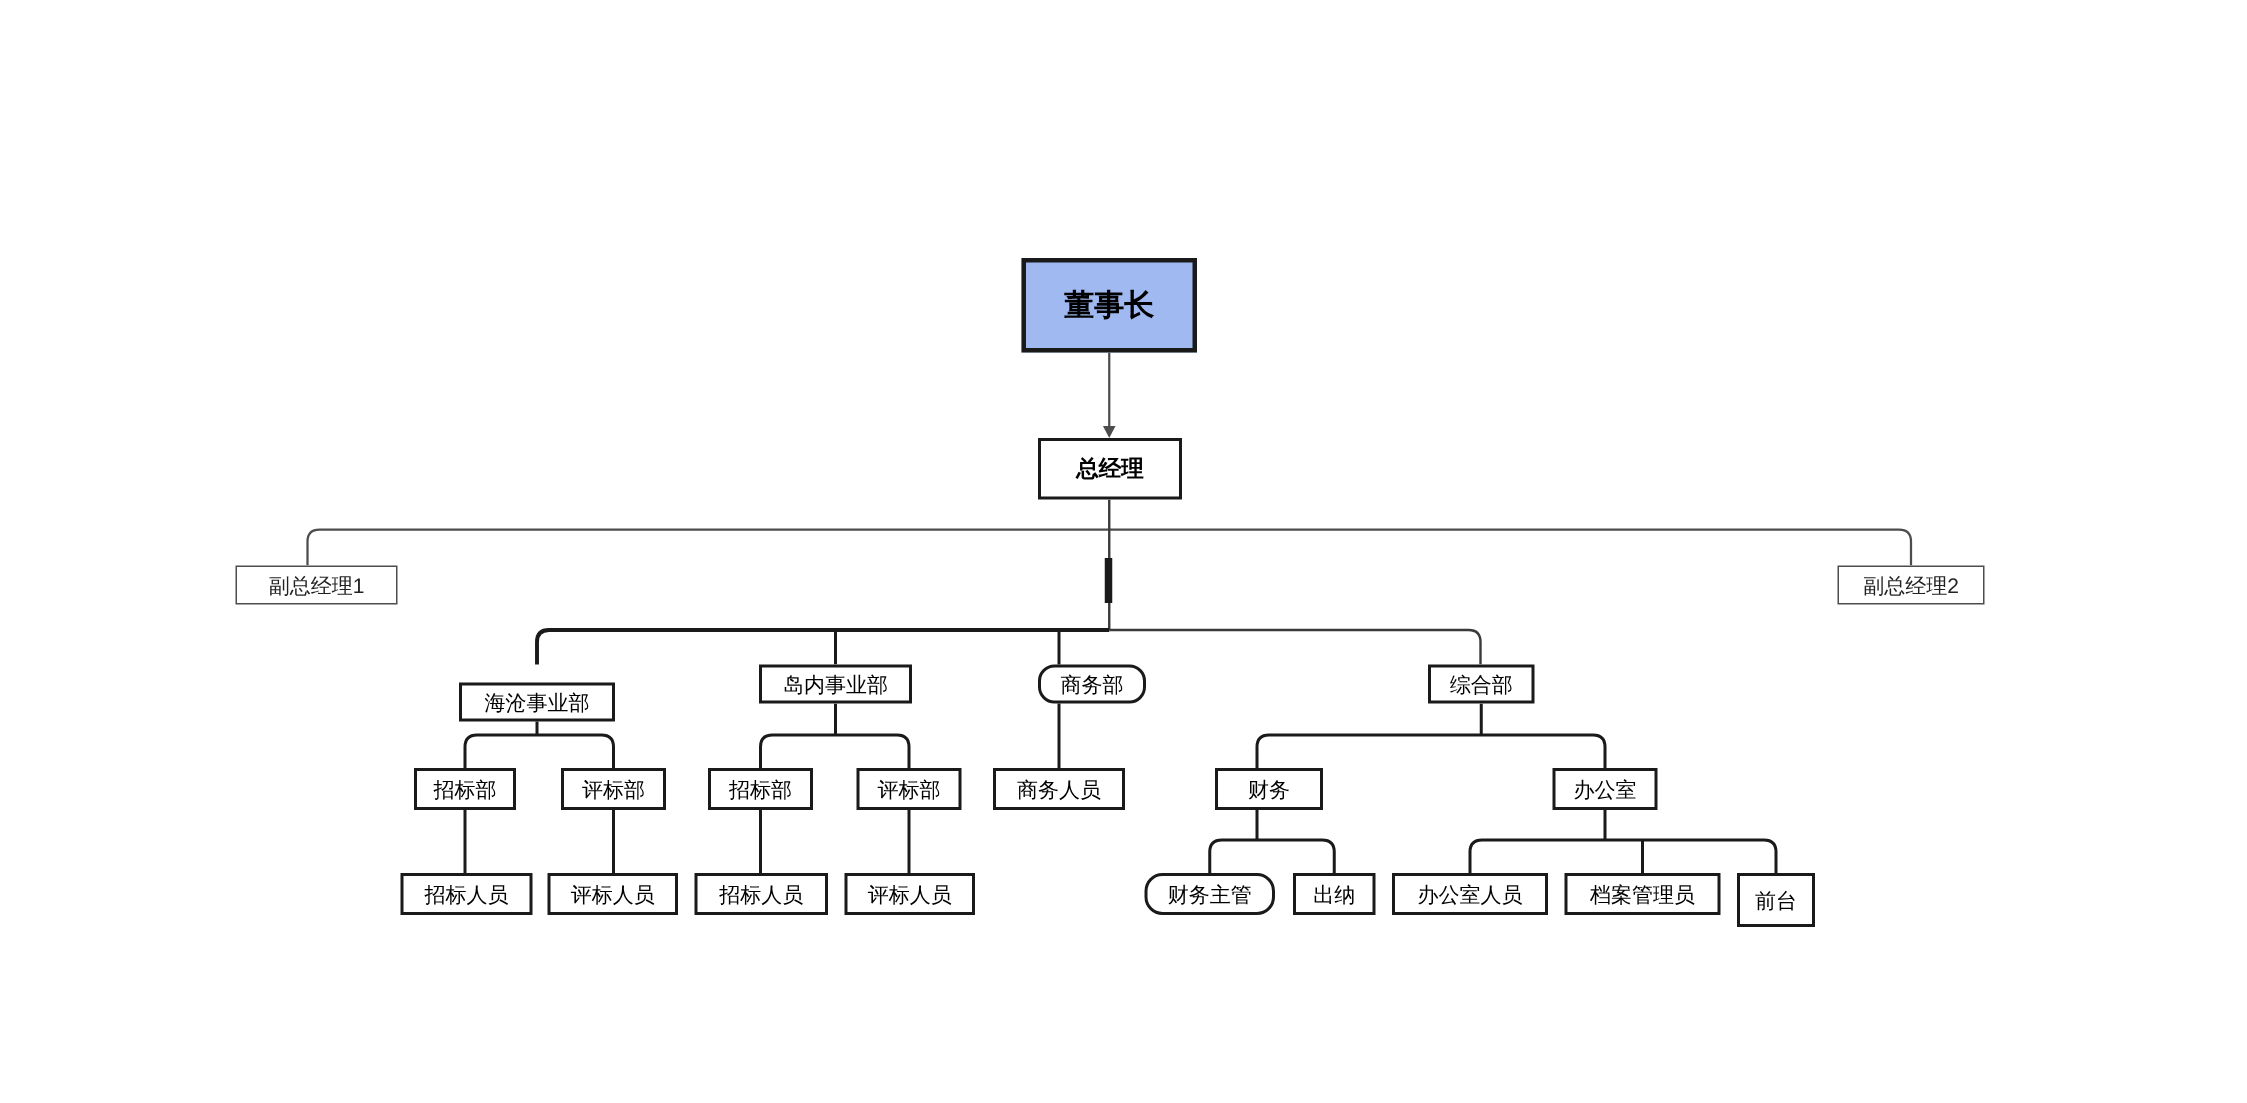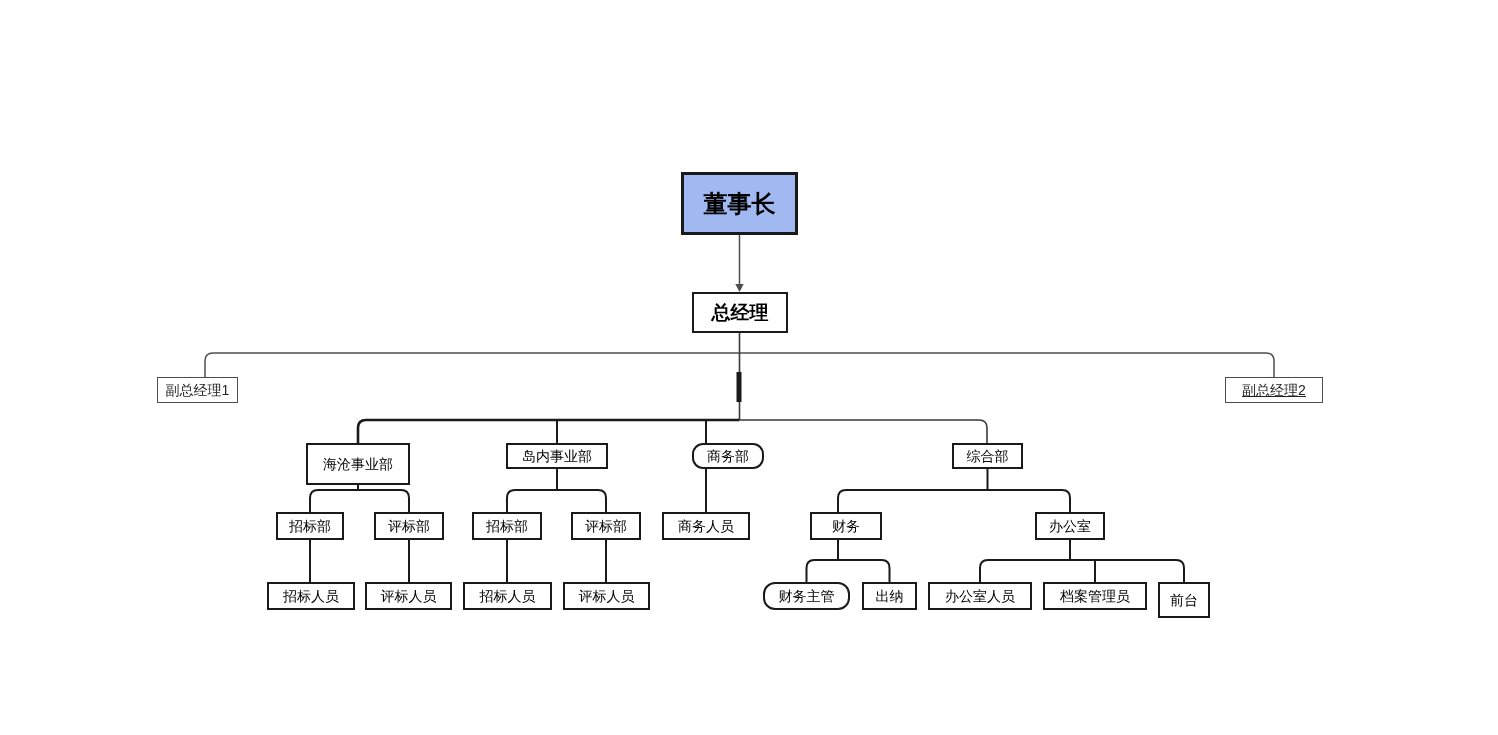--- a/index.html
+++ b/index.html
@@ -27,27 +27,27 @@
   .edges .g-fill{fill:var(--gray-line);stroke:none;}
   .node{
     position:absolute;display:flex;align-items:center;justify-content:center;
     background:var(--node-fill);border:2px solid var(--node-border);
     color:var(--text);font-size:14px;line-height:1;box-sizing:border-box;
     white-space:nowrap;cursor:default;
   }
   .node.chairman{
     left:681px;top:172px;width:117px;height:63px;
     background:var(--chairman-fill);border-width:3px;
-    font-size:24px;font-weight:bold;
+    font-size:20px;font-weight:bold;
   }
-  .node.gm{left:692px;top:292px;width:96px;height:41px;font-size:19px;font-weight:bold;}
+  .node.gm{left:692px;top:292px;width:96px;height:41px;font-size:15px;font-weight:bold;}
   .node.deputy{border-width:1.5px;border-color:var(--gray-line);color:#222;}
-  .node.deputy1{left:157px;top:377px;width:81px;height:26px;text-align:right;}
-  .node.deputy2{left:1225px;top:377px;width:98px;height:26px;text-decoration:underline;}
-  .node.haicang{left:306px;top:443px;width:104px;height:42px;}
+  .node.deputy1{left:157px;top:377px;width:108px;height:26px;text-align:right;}
+  .node.deputy2{left:1225px;top:377px;width:98px;height:26px;}
+  .node.haicang{left:306px;top:455px;width:104px;height:26px;}
   .node.island{left:506px;top:443px;width:102px;height:26px;}
   .node.bizdept{left:692px;top:443px;width:72px;height:26px;border-radius:11px;}
   .node.gendept{left:952px;top:443px;width:71px;height:26px;}
   .node.hcbid{left:276px;top:512px;width:68px;height:28px;}
   .node.hceval{left:374px;top:512px;width:70px;height:28px;}
   .node.inbid{left:472px;top:512px;width:70px;height:28px;}
   .node.ineval{left:571px;top:512px;width:70px;height:28px;}
   .node.bizstaff{left:662px;top:512px;width:88px;height:28px;}
   .node.finance{left:810px;top:512px;width:72px;height:28px;}
   .node.office{left:1035px;top:512px;width:70px;height:28px;}

